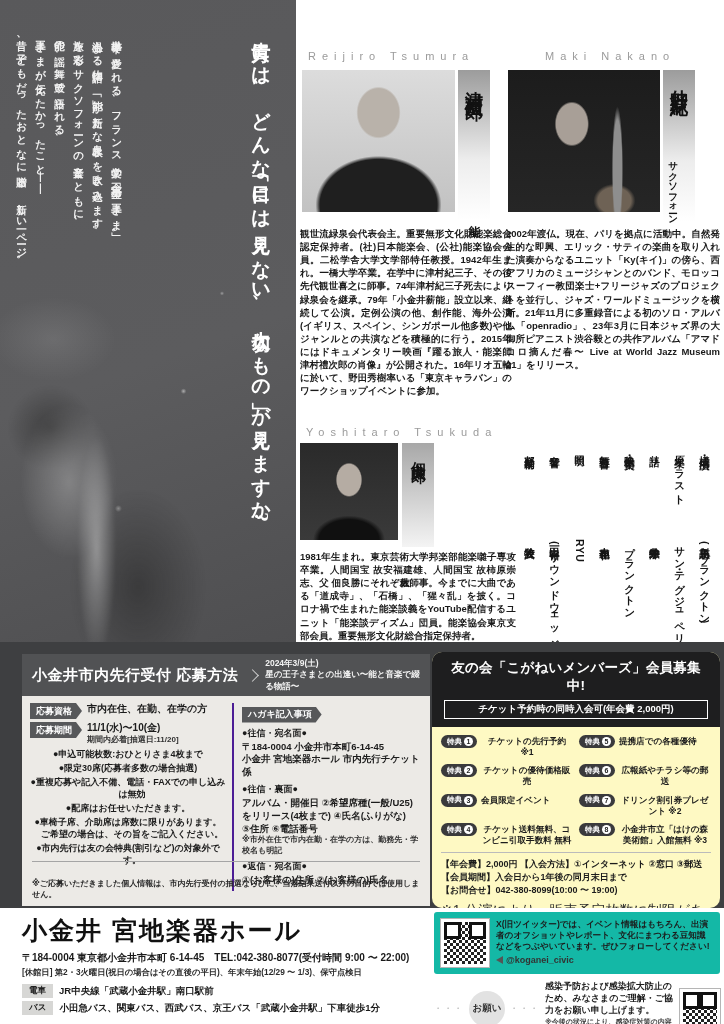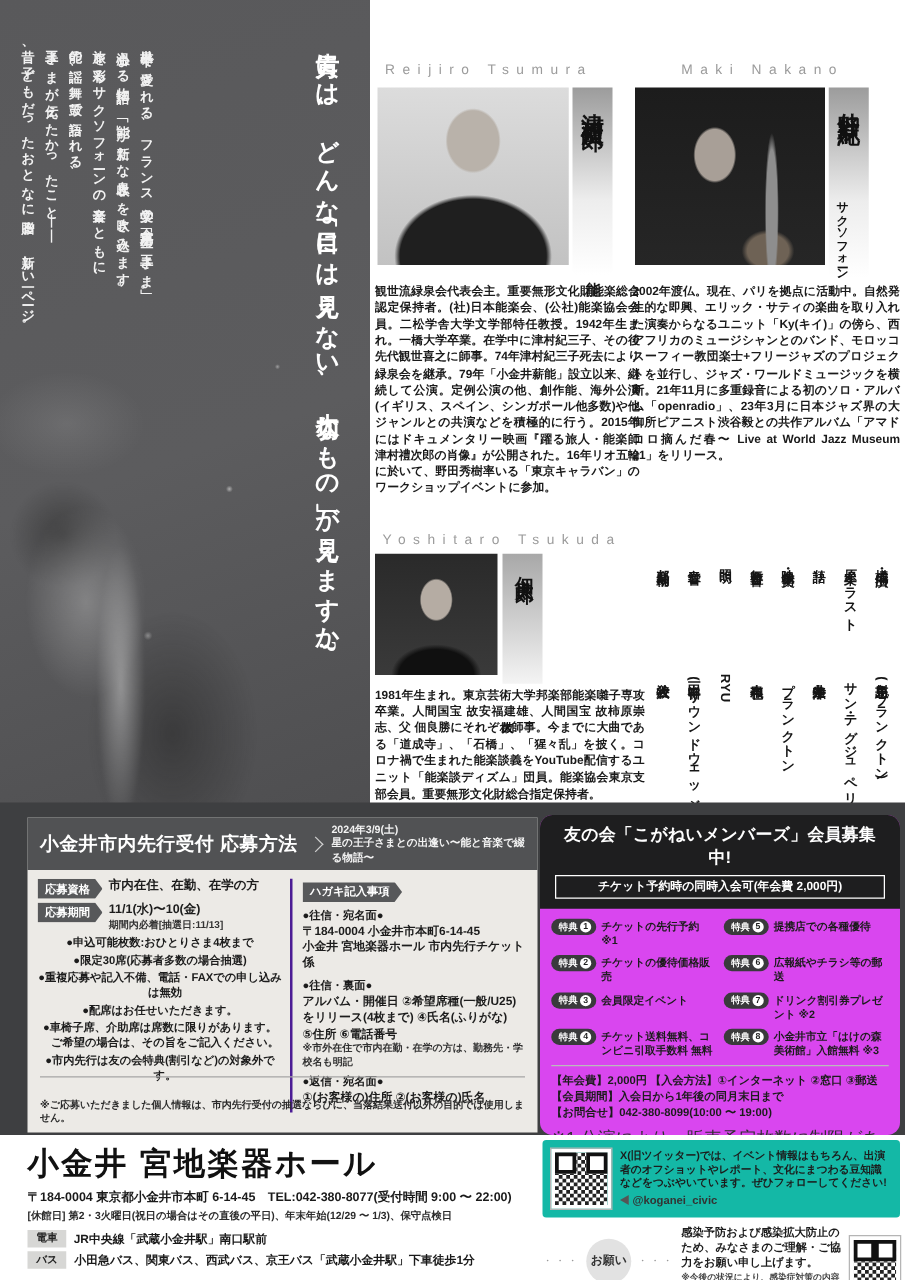--- a/index.html
+++ b/index.html
@@ -99,27 +99,27 @@
     text-indent:-8px; padding-left:8px;text-align:center; }
   .pc-section { margin-bottom:4px; }
   .pc-head { font-size:9px; font-weight:bold; color:#1c1c1c; margin:4px 0 1px; }
   .pc-line { font-size:9.5px; font-weight:bold; line-height:1.35; color:#1c1c1c; }
   .pc-note { font-size:8px; font-weight:bold; color:#333; line-height:1.3; }
   .app-privacy { position:absolute; left:10px; right:10px; bottom:6px; border-top:1px solid #a5a5a5;
     padding-top:16px; font-size:8px; font-weight:bold; color:#2a2a2a;margin-top:44px; }
 
   
   .mem-box { position:absolute; left:432px; top:652px; width:288px; height:256px;
-    background:#d946ef; border-radius:10px; overflow:hidden; }
+    background:#fef9c3; border-radius:10px; overflow:hidden; }
   .mem-head { background:#1e1e1f; padding:7px 12px 8px; }
   .mem-title { color:#fff; font-size:13.5px; font-weight:bold; text-align:center; letter-spacing:.2px; }
   .mem-sub { margin-top:5px; border:1px solid #fff; color:#fff; font-size:9.5px; font-weight:bold;
     text-align:center; padding:2px 0; }
   .benefits { display:grid; grid-template-rows:repeat(4,auto); grid-auto-flow:column;
-    gap:7px 6px; padding:8px 9px 6px; }
+    gap:7px 6px; padding:8px 9px 6px;text-align:center; }
   .benefit { display:flex; align-items:flex-start; gap:4px; }
   .b-badge { flex:none; display:flex; align-items:center; gap:2px; background:#3a3a3c; color:#fff;
     border-radius:9px; padding:1.5px 4px 1.5px 6px; font-size:7.5px; font-weight:bold; }
   .b-num { background:#fff; color:#1e1e1e; width:9px; height:9px; border-radius:50%;
     display:flex; align-items:center; justify-content:center; font-size:7px; font-weight:bold; }
   .b-label { font-size:8.6px; font-weight:bold; color:#1c1c1c; line-height:1.25; padding-top:1px; }
   .mem-info { border-top:1px solid #bbb; margin:0 9px; padding:5px 0 3px; }
   .mem-info p { font-size:9px; font-weight:bold; color:#1c1c1c; line-height:1.45; }
   .mem-notes { padding:1px 9px 6px; }
   .mem-notes p { font-size:14px; font-weight:400; color:#2e2e2e; line-height:1.4; }
@@ -241,21 +241,21 @@
     <div class="app-body">
       <div class="app-col-l">
         <div class="field-row">
           <span class="chip">応募資格</span>
           <span class="field-value">市内在住、在勤、在学の方</span>
         </div>
         <div class="field-row">
           <span class="chip">応募期間</span>
           <span class="field-value">
             <span>11/1(水)〜10(金)</span>
-            <span class="field-note">期間内必着[抽選日:11/13]</span>
+            <span class="field-note">期間内必着[抽選日:11/20]</span>
           </span>
         </div>
         <div class="bullets">
           <p>●申込可能枚数:おひとりさま4枚まで</p>
           <p>●限定30席(応募者多数の場合抽選)</p>
           <p>●重複応募や記入不備、電話・FAXでの申し込みは無効</p>
           <p>●配席はお任せいただきます。</p>
           <p>●車椅子席、介助席は席数に限りがあります。ご希望の場合は、その旨をご記入ください。</p>
           <p>●市内先行は友の会特典(割引など)の対象外です。</p>
         </div>

